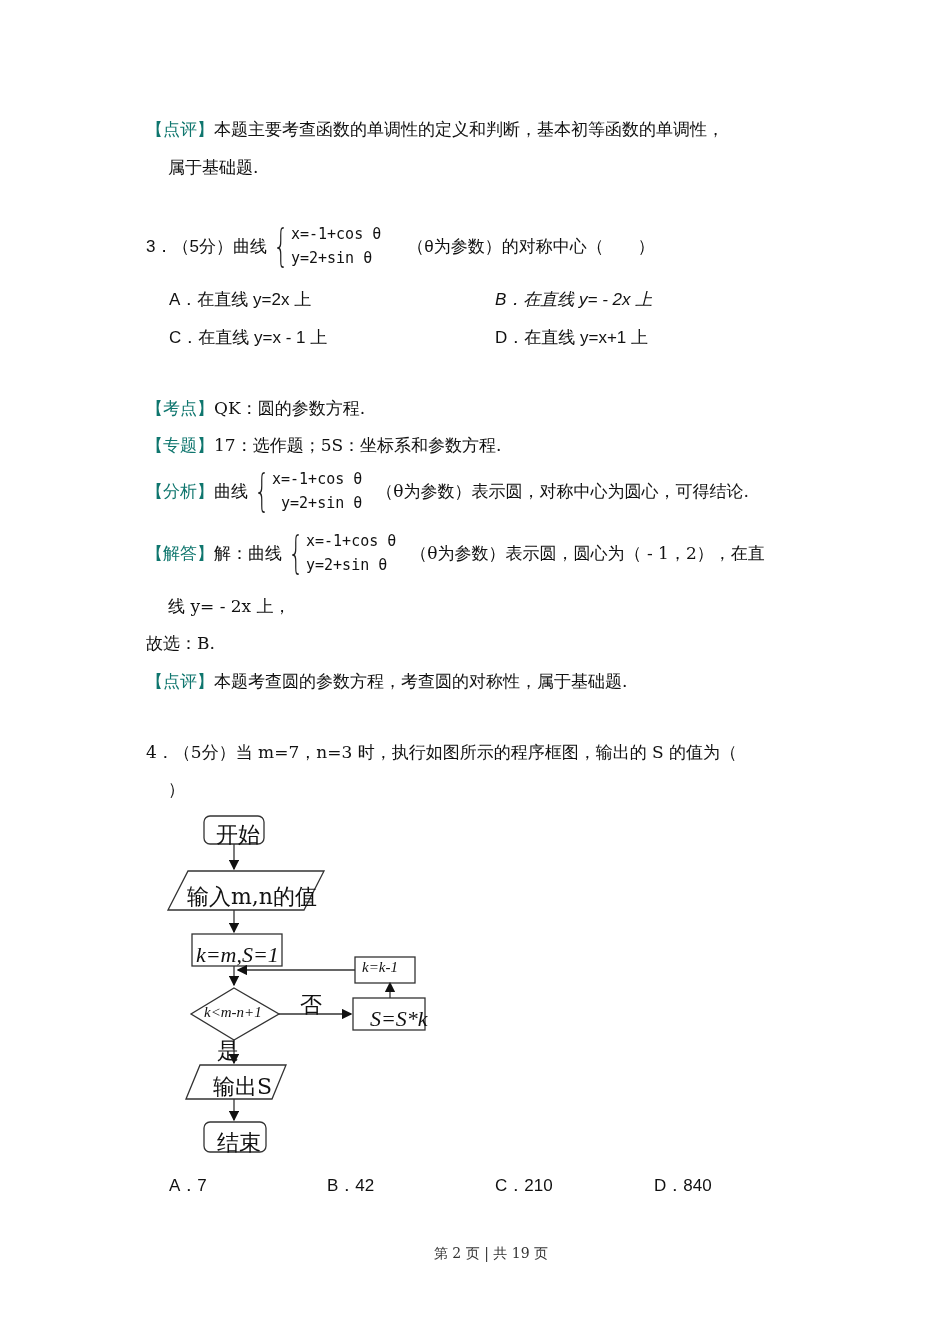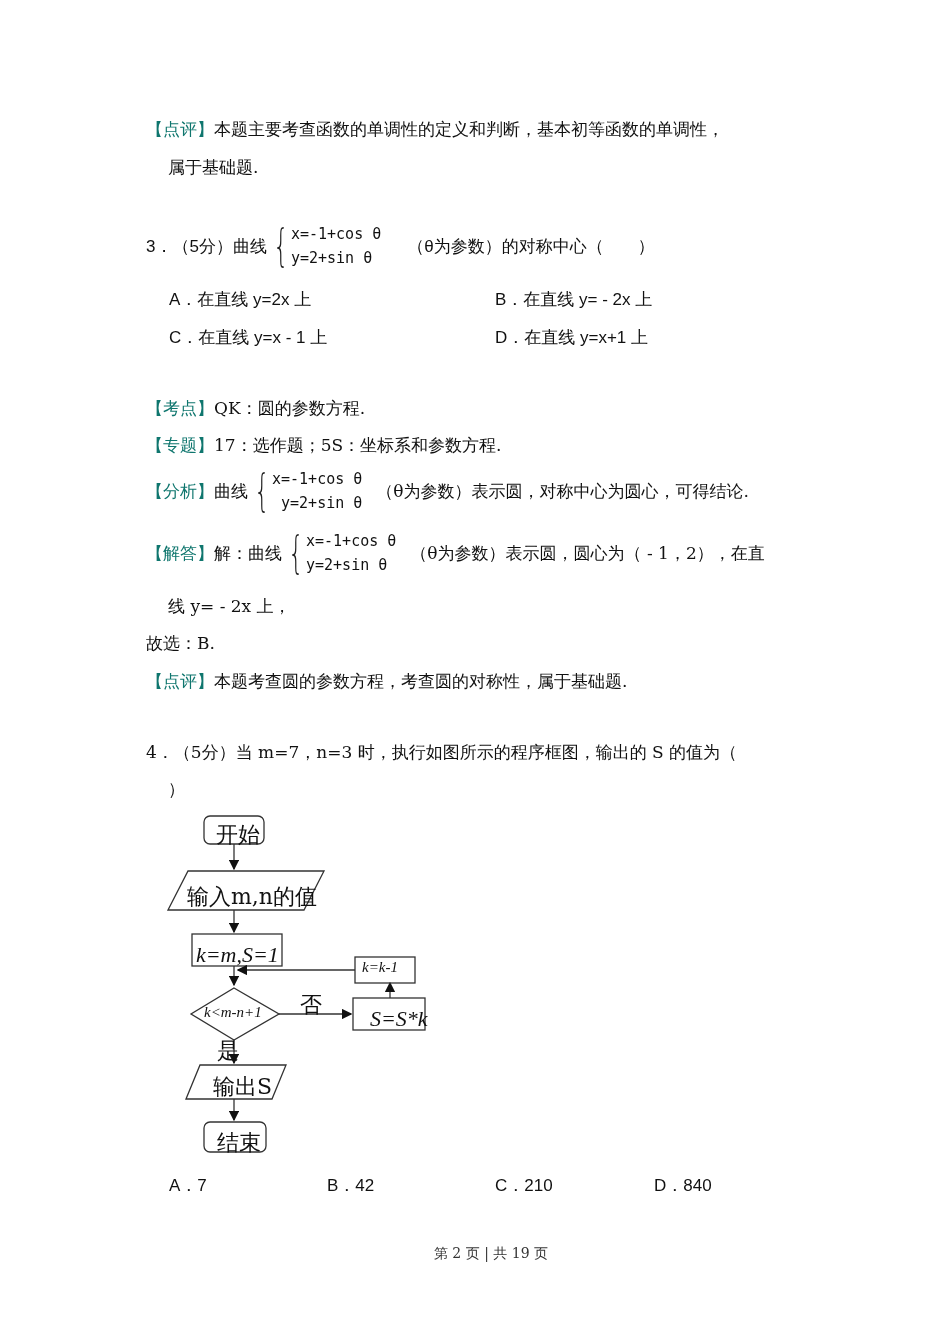--- a/index.html
+++ b/index.html
@@ -28,21 +28,21 @@
     <span class="brace">{</span>
     <span class="eqs">
         <span>x=-1+cos θ</span>
         <span>y=2+sin θ</span>
       </span>
   </span>
   <span class="sans" style="margin-left:26px;">（θ为参数）的对称中心（　　）</span>
 </div>
 
 <div class="abs sans" style="left:169px;top:288px;"><span>A．</span><span>在直线 y=2x 上</span></div>
-<div class="abs sans" style="left:495px;top:288px;"><span>B．</span><span>在直线 y= ‐ 2x 上</span></div>
+<div class="abs sans" style="left:495px;top:288px;font-style:italic;"><span>B．</span><span>在直线 y= ‐ 2x 上</span></div>
 <div class="abs sans" style="left:169px;top:326px;"><span>C．</span><span>在直线 y=x ‐ 1 上</span></div>
 <div class="abs sans" style="left:495px;top:326px;"><span>D．</span><span>在直线 y=x+1 上</span></div>
 
 <div class="abs" style="left:146px;top:397px;"><span class="tag">【考点】</span><span>QK：圆的参数方程.</span></div>
 <div class="abs" style="left:146px;top:434px;"><span class="tag">【专题】</span><span>17：选作题；5S：坐标系和参数方程.</span></div>
 
 <div class="abs" style="left:146px;top:467px;display:flex;align-items:center;text-align:right;">
   <span class="tag">【分析】</span>
     <span>曲线</span>
   <span class="brace-group">

